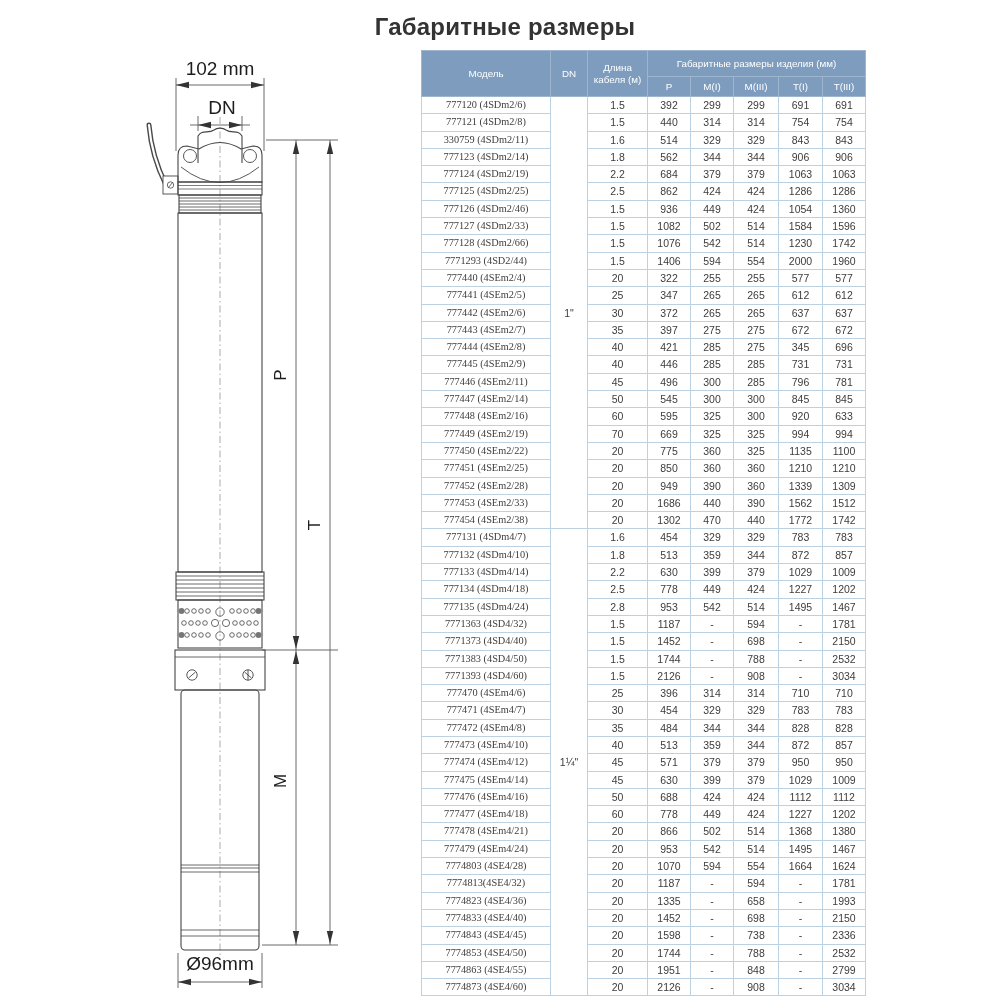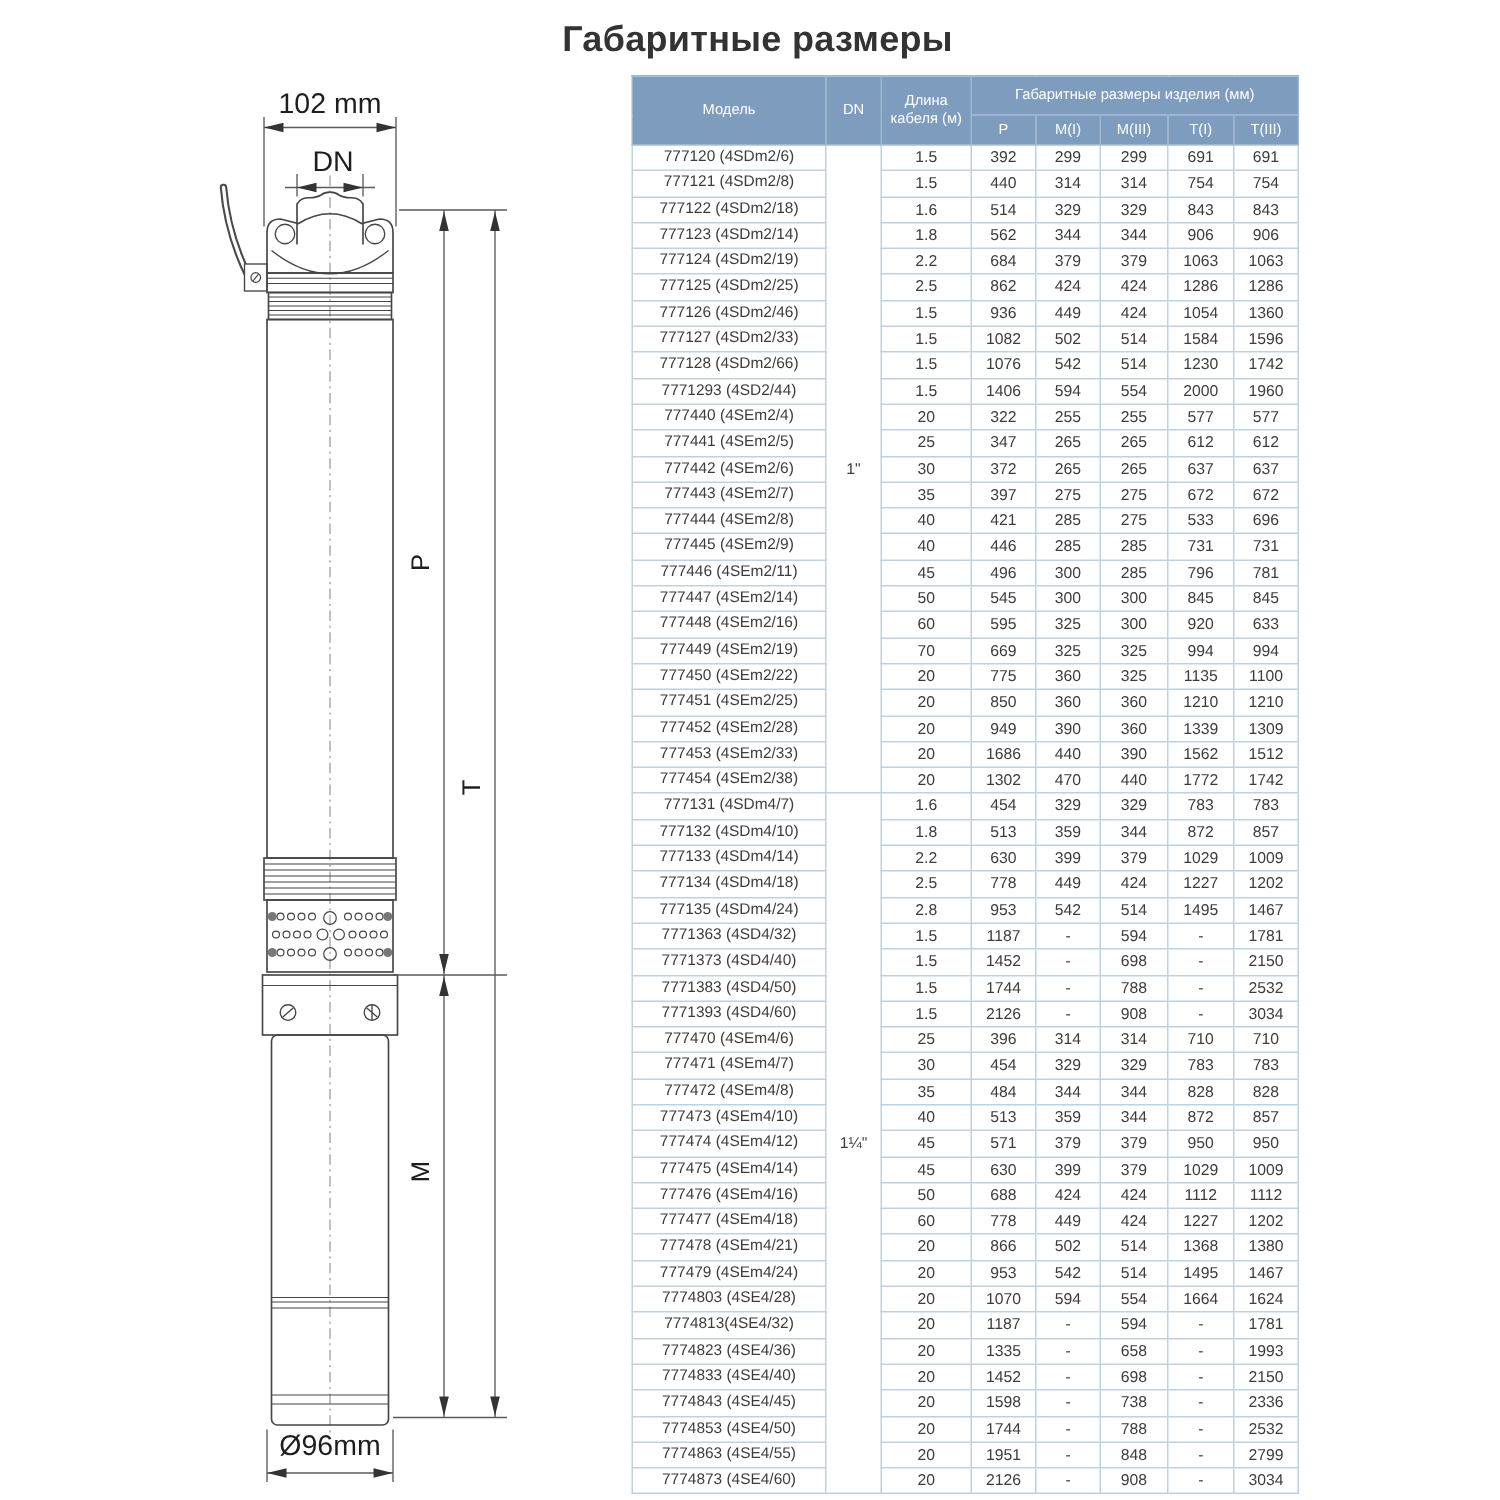--- a/index.html
+++ b/index.html
@@ -29,21 +29,21 @@
   }
   thead tr.h1 th{height:25px;}
   thead tr.h2 th{height:19px;}
   tbody td{
     border:1px solid var(--row_border,#bcd2e2);
     text-align:center;vertical-align:middle;
     font-size:10.5px;color:var(--text,#3c3c3c);
     height:16.3px;line-height:16.3px;padding:0;white-space:nowrap;
     background:#ffffff;
   }
-  tbody td.model-cell{font-size:10.3px;}
+  tbody td.model-cell{font-size:10.3px;font-family:Liberation Serif, serif;}
   tbody td.dn-cell{font-size:10.5px;}
 </style>
 </head>
 <body>
 
 <div class="page-title">Габаритные размеры</div>
 
 <svg class="diagram" width="260" height="945" viewBox="0 0 260 945">
   <g stroke="#454545" fill="none" stroke-width="1.1">
 
@@ -211,21 +211,21 @@
         <tr>
           <td class="model-cell">777121 (4SDm2/8)</td>
           <td>1.5</td>
           <td>440</td>
           <td>314</td>
           <td>314</td>
           <td>754</td>
           <td>754</td>
         </tr>
         <tr>
-          <td class="model-cell">777122 (4SDm2/18)</td>
+          <td class="model-cell">330759 (4SDm2/11)</td>
           <td>1.6</td>
           <td>514</td>
           <td>329</td>
           <td>329</td>
           <td>843</td>
           <td>843</td>
         </tr>
         <tr>
           <td class="model-cell">777123 (4SDm2/14)</td>
           <td>1.8</td>
@@ -324,21 +324,21 @@
           <td>275</td>
           <td>672</td>
           <td>672</td>
         </tr>
         <tr>
           <td class="model-cell">777444 (4SEm2/8)</td>
           <td>40</td>
           <td>421</td>
           <td>285</td>
           <td>275</td>
-          <td>533</td>
+          <td>345</td>
           <td>696</td>
         </tr>
         <tr>
           <td class="model-cell">777445 (4SEm2/9)</td>
           <td>40</td>
           <td>446</td>
           <td>285</td>
           <td>285</td>
           <td>731</td>
           <td>731</td>

